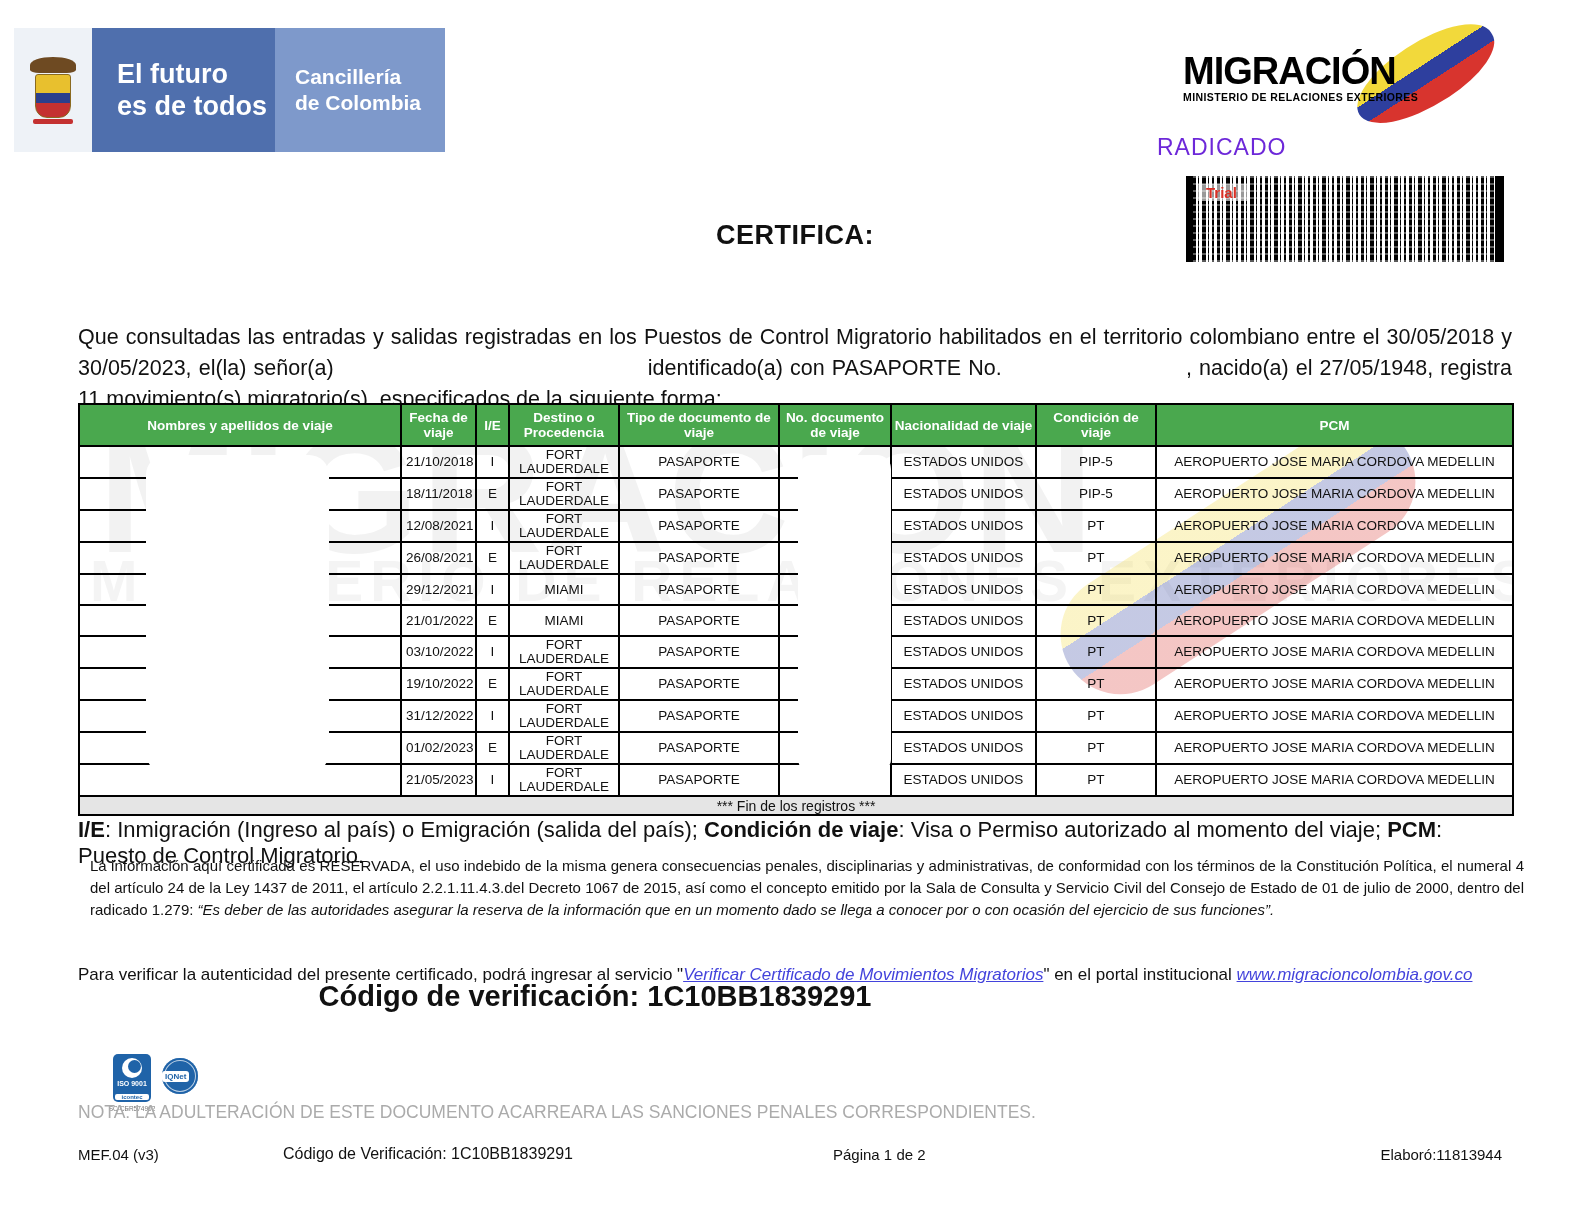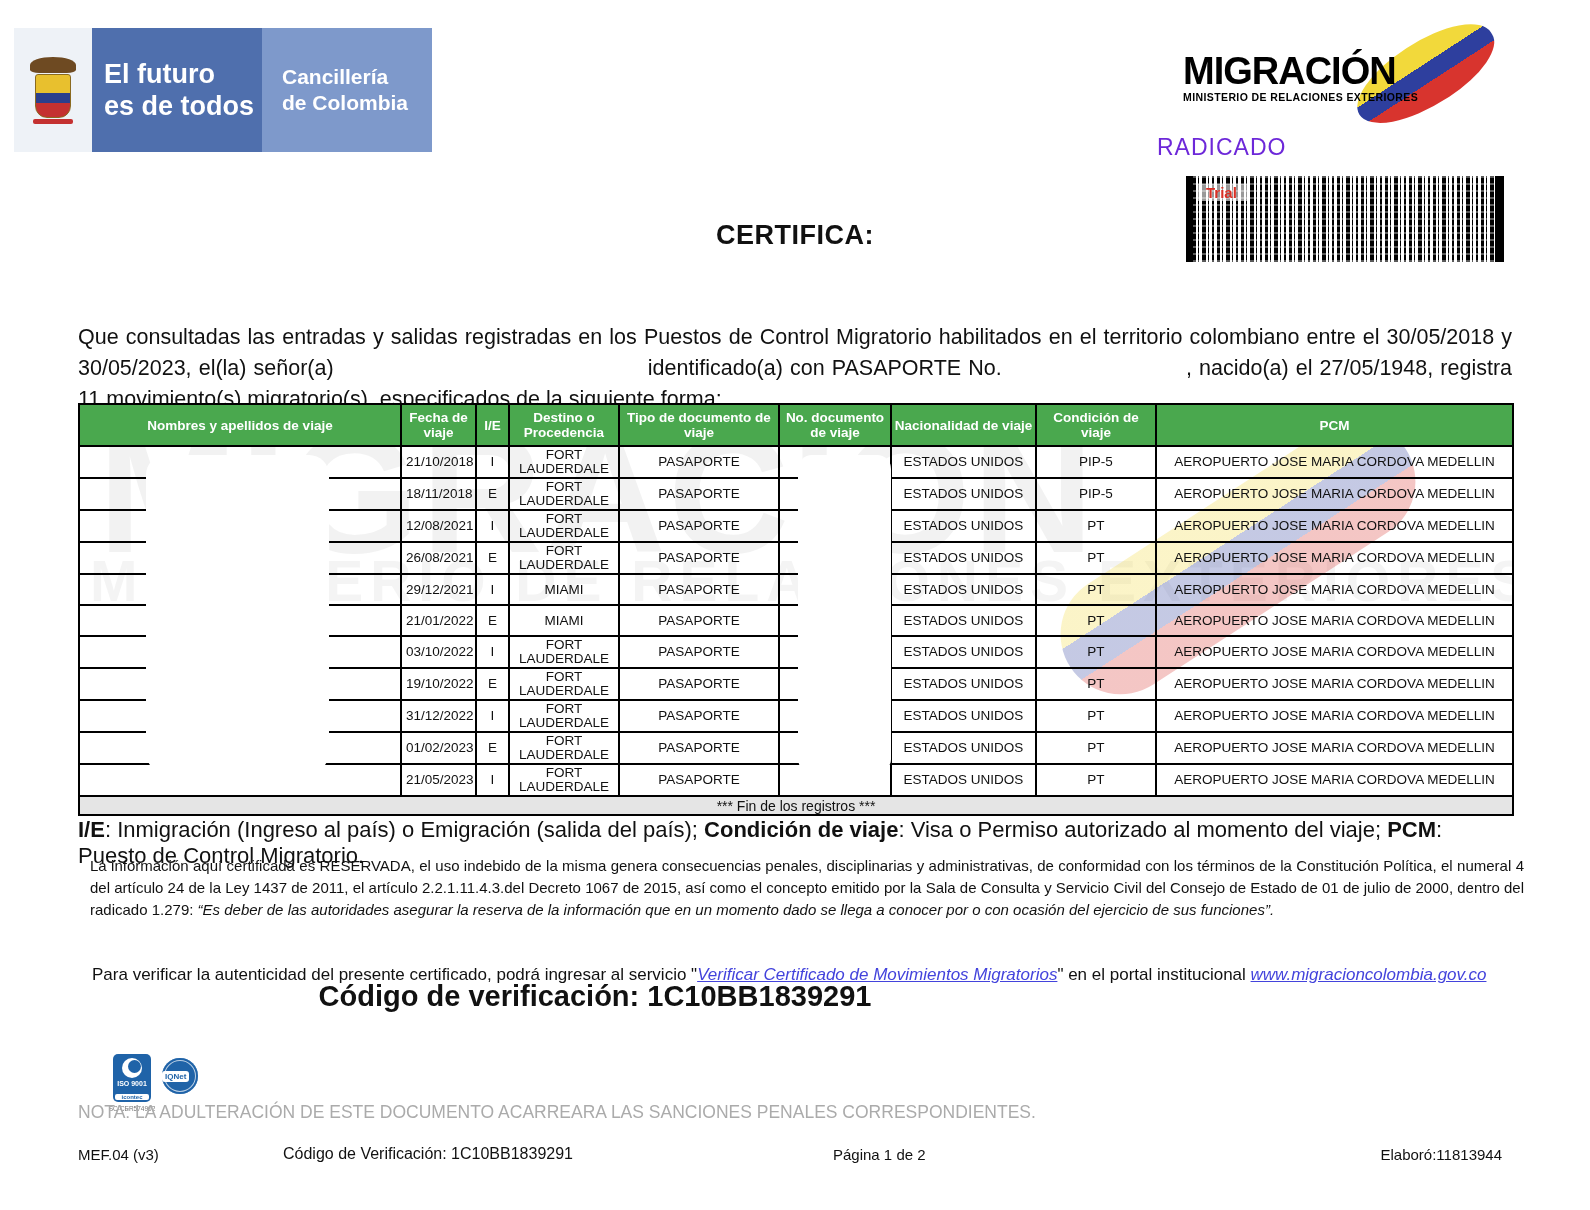--- a/index.html
+++ b/index.html
@@ -9,21 +9,21 @@
   
   .gov-logo{position:absolute;left:14px;top:28px;height:124px;display:flex;}
   .gov-crest-box{width:78px;background:#EEF2F7;display:flex;align-items:center;justify-content:center;}
   .crest{width:46px;height:66px;position:relative;}
   .crest-wings{width:46px;height:16px;background:#6E4A22;border-radius:50% 50% 20% 20%;}
   .crest-shield{width:34px;height:42px;margin:1px auto 0;
     background:linear-gradient(180deg,#E8C02E 0 42%,#2B3F8C 42% 66%,#C43131 66% 100%);
     border:1px solid #8A6A20;border-radius:3px 3px 12px 12px;}
   .crest-ribbon{width:40px;height:5px;margin:1px auto 0;background:#C43131;border-radius:2px;}
   .gov-blue-dark{width:158px;background:#4F6FAD;color:#fff;display:flex;flex-direction:column;
-    justify-content:center;padding-left:12px;font-weight:bold;font-size:27px;line-height:32px;}
+    justify-content:center;padding-left:25px;font-weight:bold;font-size:27px;line-height:32px;}
   .gov-blue-light{width:150px;background:#7E99CB;color:#fff;display:flex;flex-direction:column;
     justify-content:center;padding-left:20px;font-weight:bold;font-size:21px;line-height:26px;}
 
   
   .mig-logo{position:absolute;left:1183px;top:50px;width:310px;height:70px;}
   .mig-swoosh{position:absolute;right:-10px;top:-8px;width:155px;height:64px;
     background:linear-gradient(180deg,#F2D93B 0 36%,#2E3F9E 36% 64%,#D8342E 64% 100%);
     transform:rotate(-33deg);border-radius:48% 52% 46% 54%;}
   .mig-title{position:relative;font-size:38px;font-weight:800;letter-spacing:-1px;color:#000;}
   .mig-sub{position:relative;font-size:10.5px;font-weight:bold;letter-spacing:.4px;color:#000;margin-top:-2px;}
@@ -64,21 +64,21 @@
     line-height:14px;height:27px;vertical-align:middle;background:transparent;}
   .mov-table .fin-row td{background:#e5e5e5;font-weight:normal;font-size:14px;height:15px;padding:1px;border:2px solid #000;}
 
   .redact-names{position:absolute;left:146px;top:455px;width:183px;height:318px;background:#fff;border-radius:20px;}
   .redact-doc{position:absolute;left:798px;top:455px;width:93px;height:318px;background:#fff;border-radius:14px;}
 
   .legend{position:absolute;left:78px;top:795px;width:1434px;font-size:22px;}
   .legal{position:absolute;left:90px;top:840px;width:1434px;font-size:15px;line-height:22px;text-align:justify;}
   .legal .quote{font-style:italic;}
 
-  .verify{position:absolute;left:92px;top:948px;width:1434px;font-size:17px;}
+  .verify{position:absolute;left:78px;top:948px;width:1434px;font-size:17px;}
   .doc-link{color:#4343DC;font-style:italic;text-decoration:underline;cursor:pointer;}
 
   .code-heading{position:absolute;left:0;top:980px;width:1190px;text-align:center;font-size:29px;font-weight:bold;}
 
   
   .icontec{position:absolute;left:113px;top:1054px;width:38px;height:48px;background:#1F63A8;border-radius:5px;}
   .swirl{position:relative;width:20px;height:20px;border-radius:50%;background:#fff;margin:4px auto 0;}
   .swirl::after{content:"";position:absolute;left:6px;top:2px;width:13px;height:13px;border-radius:50%;background:#1F63A8;}
   .iso-label{color:#fff;font-size:7px;text-align:center;margin-top:2px;font-weight:bold;}
   .icontec-band{position:absolute;bottom:2px;left:2px;right:2px;background:#fff;font-size:6px;

